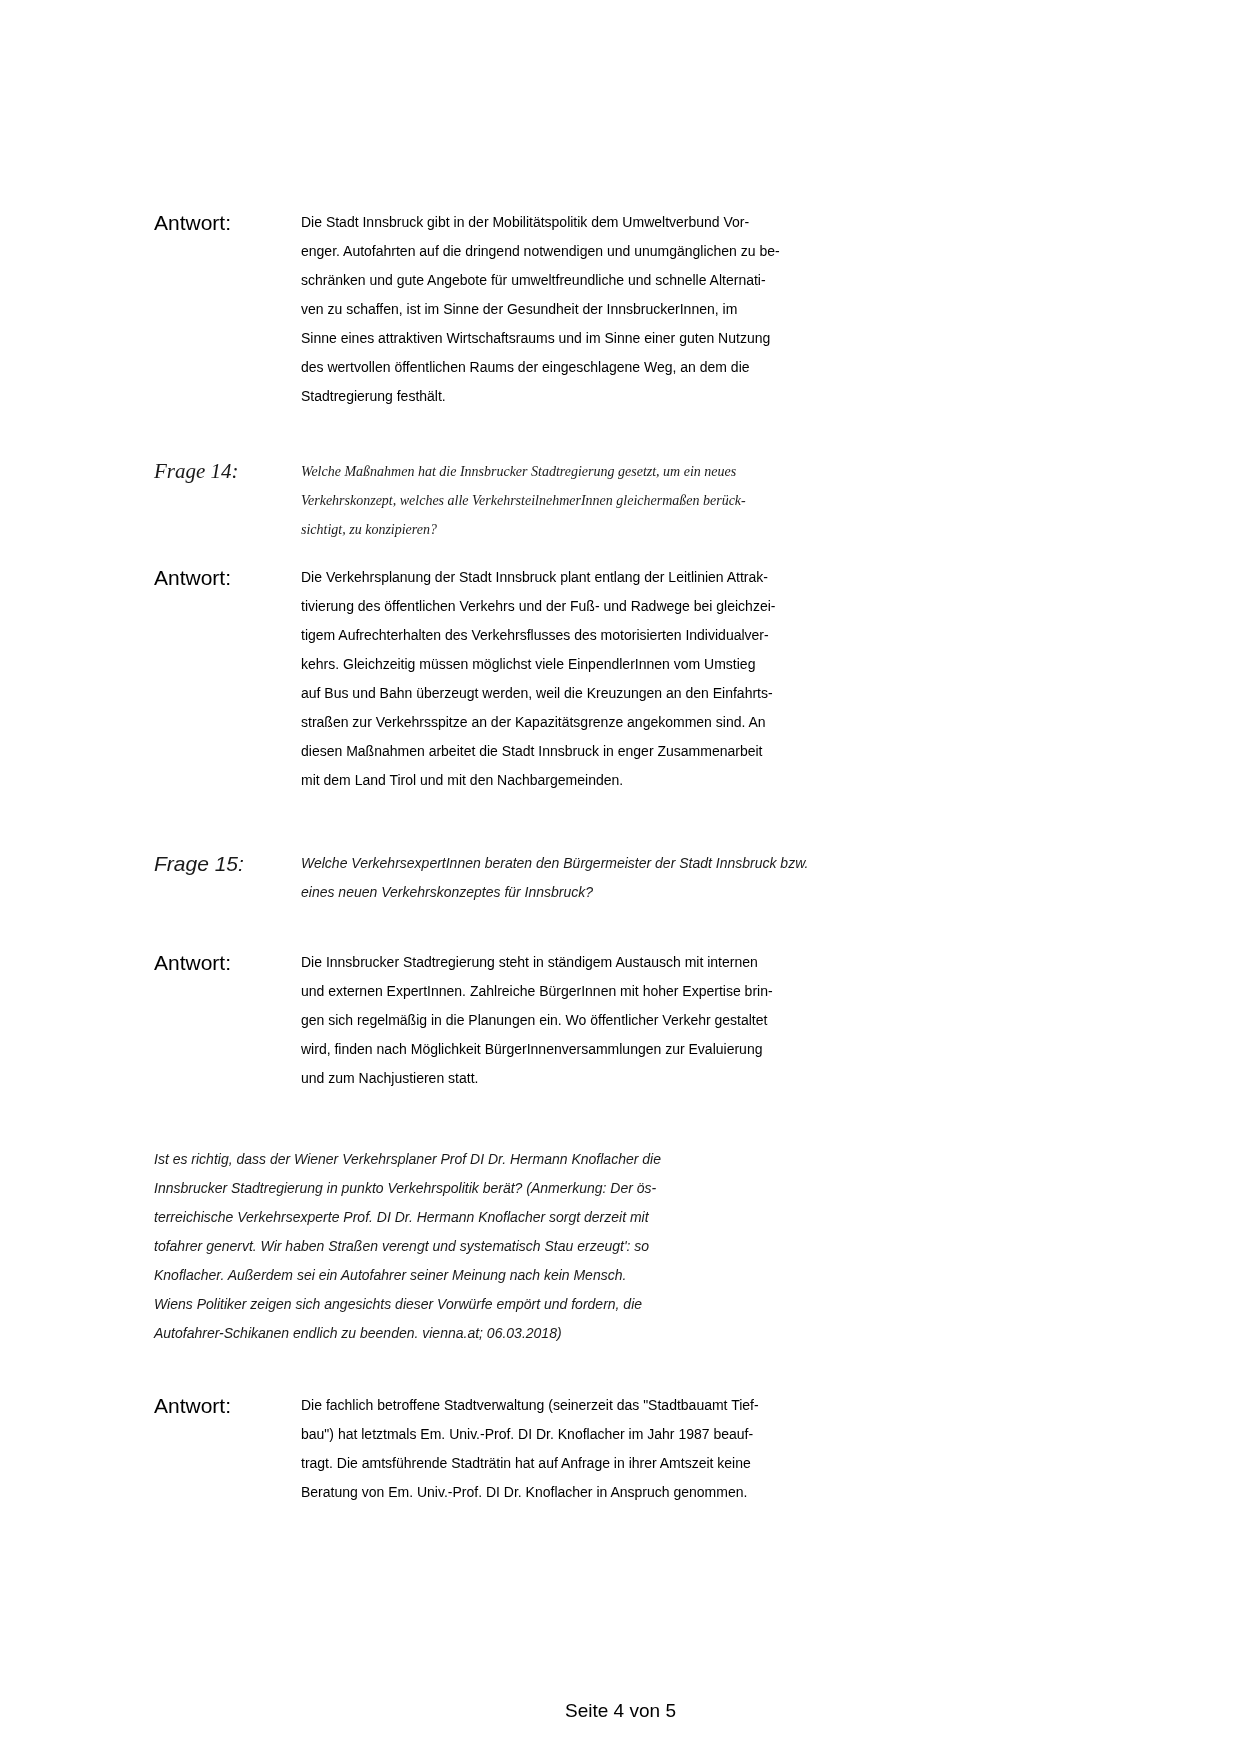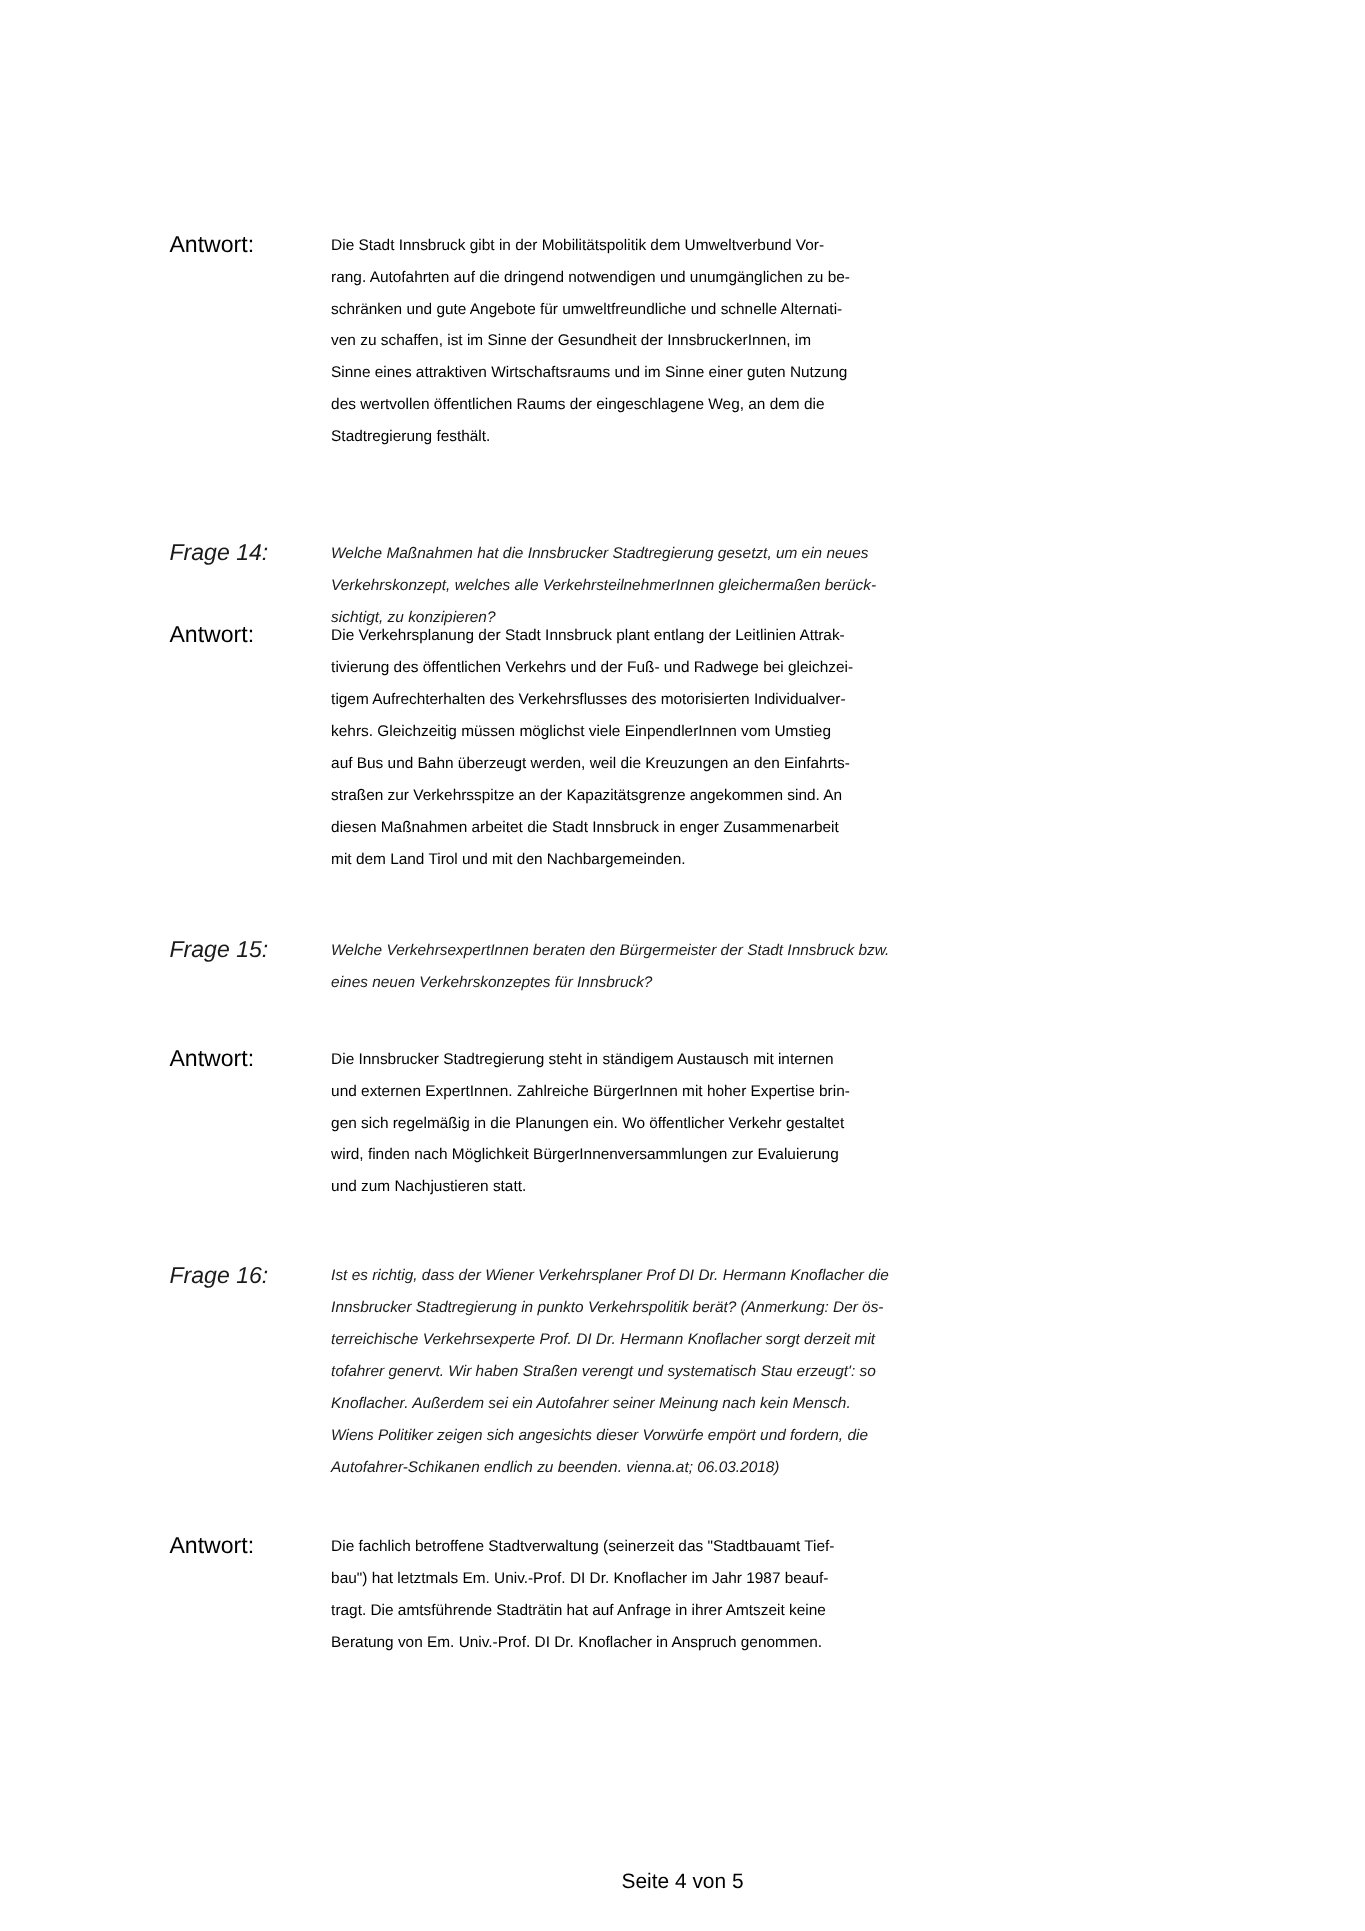--- a/index.html
+++ b/index.html
@@ -18,31 +18,31 @@
 </head>
 <body>
 
 <div>
 
   <div class="block answer" style="top:208px;">
     <div class="row">
       <div class="label">Antwort:</div>
       <div class="text">
         <span class="line">Die Stadt Innsbruck gibt in der Mobilitätspolitik dem Umweltverbund Vor-</span>
-        <span class="line">rang. Autofahrten auf die dringend notwendigen und unumgänglichen zu be-</span>
+        <span class="line">enger. Autofahrten auf die dringend notwendigen und unumgänglichen zu be-</span>
         <span class="line">schränken und gute Angebote für umweltfreundliche und schnelle Alternati-</span>
         <span class="line">ven zu schaffen, ist im Sinne der Gesundheit der InnsbruckerInnen, im</span>
         <span class="line">Sinne eines attraktiven Wirtschaftsraums und im Sinne einer guten Nutzung</span>
         <span class="line">des wertvollen öffentlichen Raums der eingeschlagene Weg, an dem die</span>
         <span class="line">Stadtregierung festhält.</span>
       </div>
     </div>
   </div>
 
-  <div class="block question" style="top:488px;">
+  <div class="block question" style="top:457px;font-family:Liberation Serif, serif;">
     <div class="row">
       <div class="label">Frage 14:</div>
       <div class="text">
         <span class="line">Welche Maßnahmen hat die Innsbrucker Stadtregierung gesetzt, um ein neues</span>
         <span class="line">Verkehrskonzept, welches alle VerkehrsteilnehmerInnen gleichermaßen berück-</span>
         <span class="line">sichtigt, zu konzipieren?</span>
       </div>
     </div>
   </div>
 
@@ -80,21 +80,20 @@
         <span class="line">und externen ExpertInnen. Zahlreiche BürgerInnen mit hoher Expertise brin-</span>
         <span class="line">gen sich regelmäßig in die Planungen ein. Wo öffentlicher Verkehr gestaltet</span>
         <span class="line">wird, finden nach Möglichkeit BürgerInnenversammlungen zur Evaluierung</span>
         <span class="line">und zum Nachjustieren statt.</span>
       </div>
     </div>
   </div>
 
   <div class="block question" style="top:1145px;">
     <div class="row">
-      <div class="label">Frage 16:</div>
       <div class="text">
         <span class="line">Ist es richtig, dass der Wiener Verkehrsplaner Prof DI Dr. Hermann Knoflacher die</span>
         <span class="line">Innsbrucker Stadtregierung in punkto Verkehrspolitik berät? (Anmerkung: Der ös-</span>
         <span class="line">terreichische Verkehrsexperte Prof. DI Dr. Hermann Knoflacher sorgt derzeit mit</span>
         <span class="line">tofahrer genervt. Wir haben Straßen verengt und systematisch Stau erzeugt': so</span>
         <span class="line">Knoflacher. Außerdem sei ein Autofahrer seiner Meinung nach kein Mensch.</span>
         <span class="line">Wiens Politiker zeigen sich angesichts dieser Vorwürfe empört und fordern, die</span>
         <span class="line">Autofahrer-Schikanen endlich zu beenden. vienna.at; 06.03.2018)</span>
       </div>
     </div>

